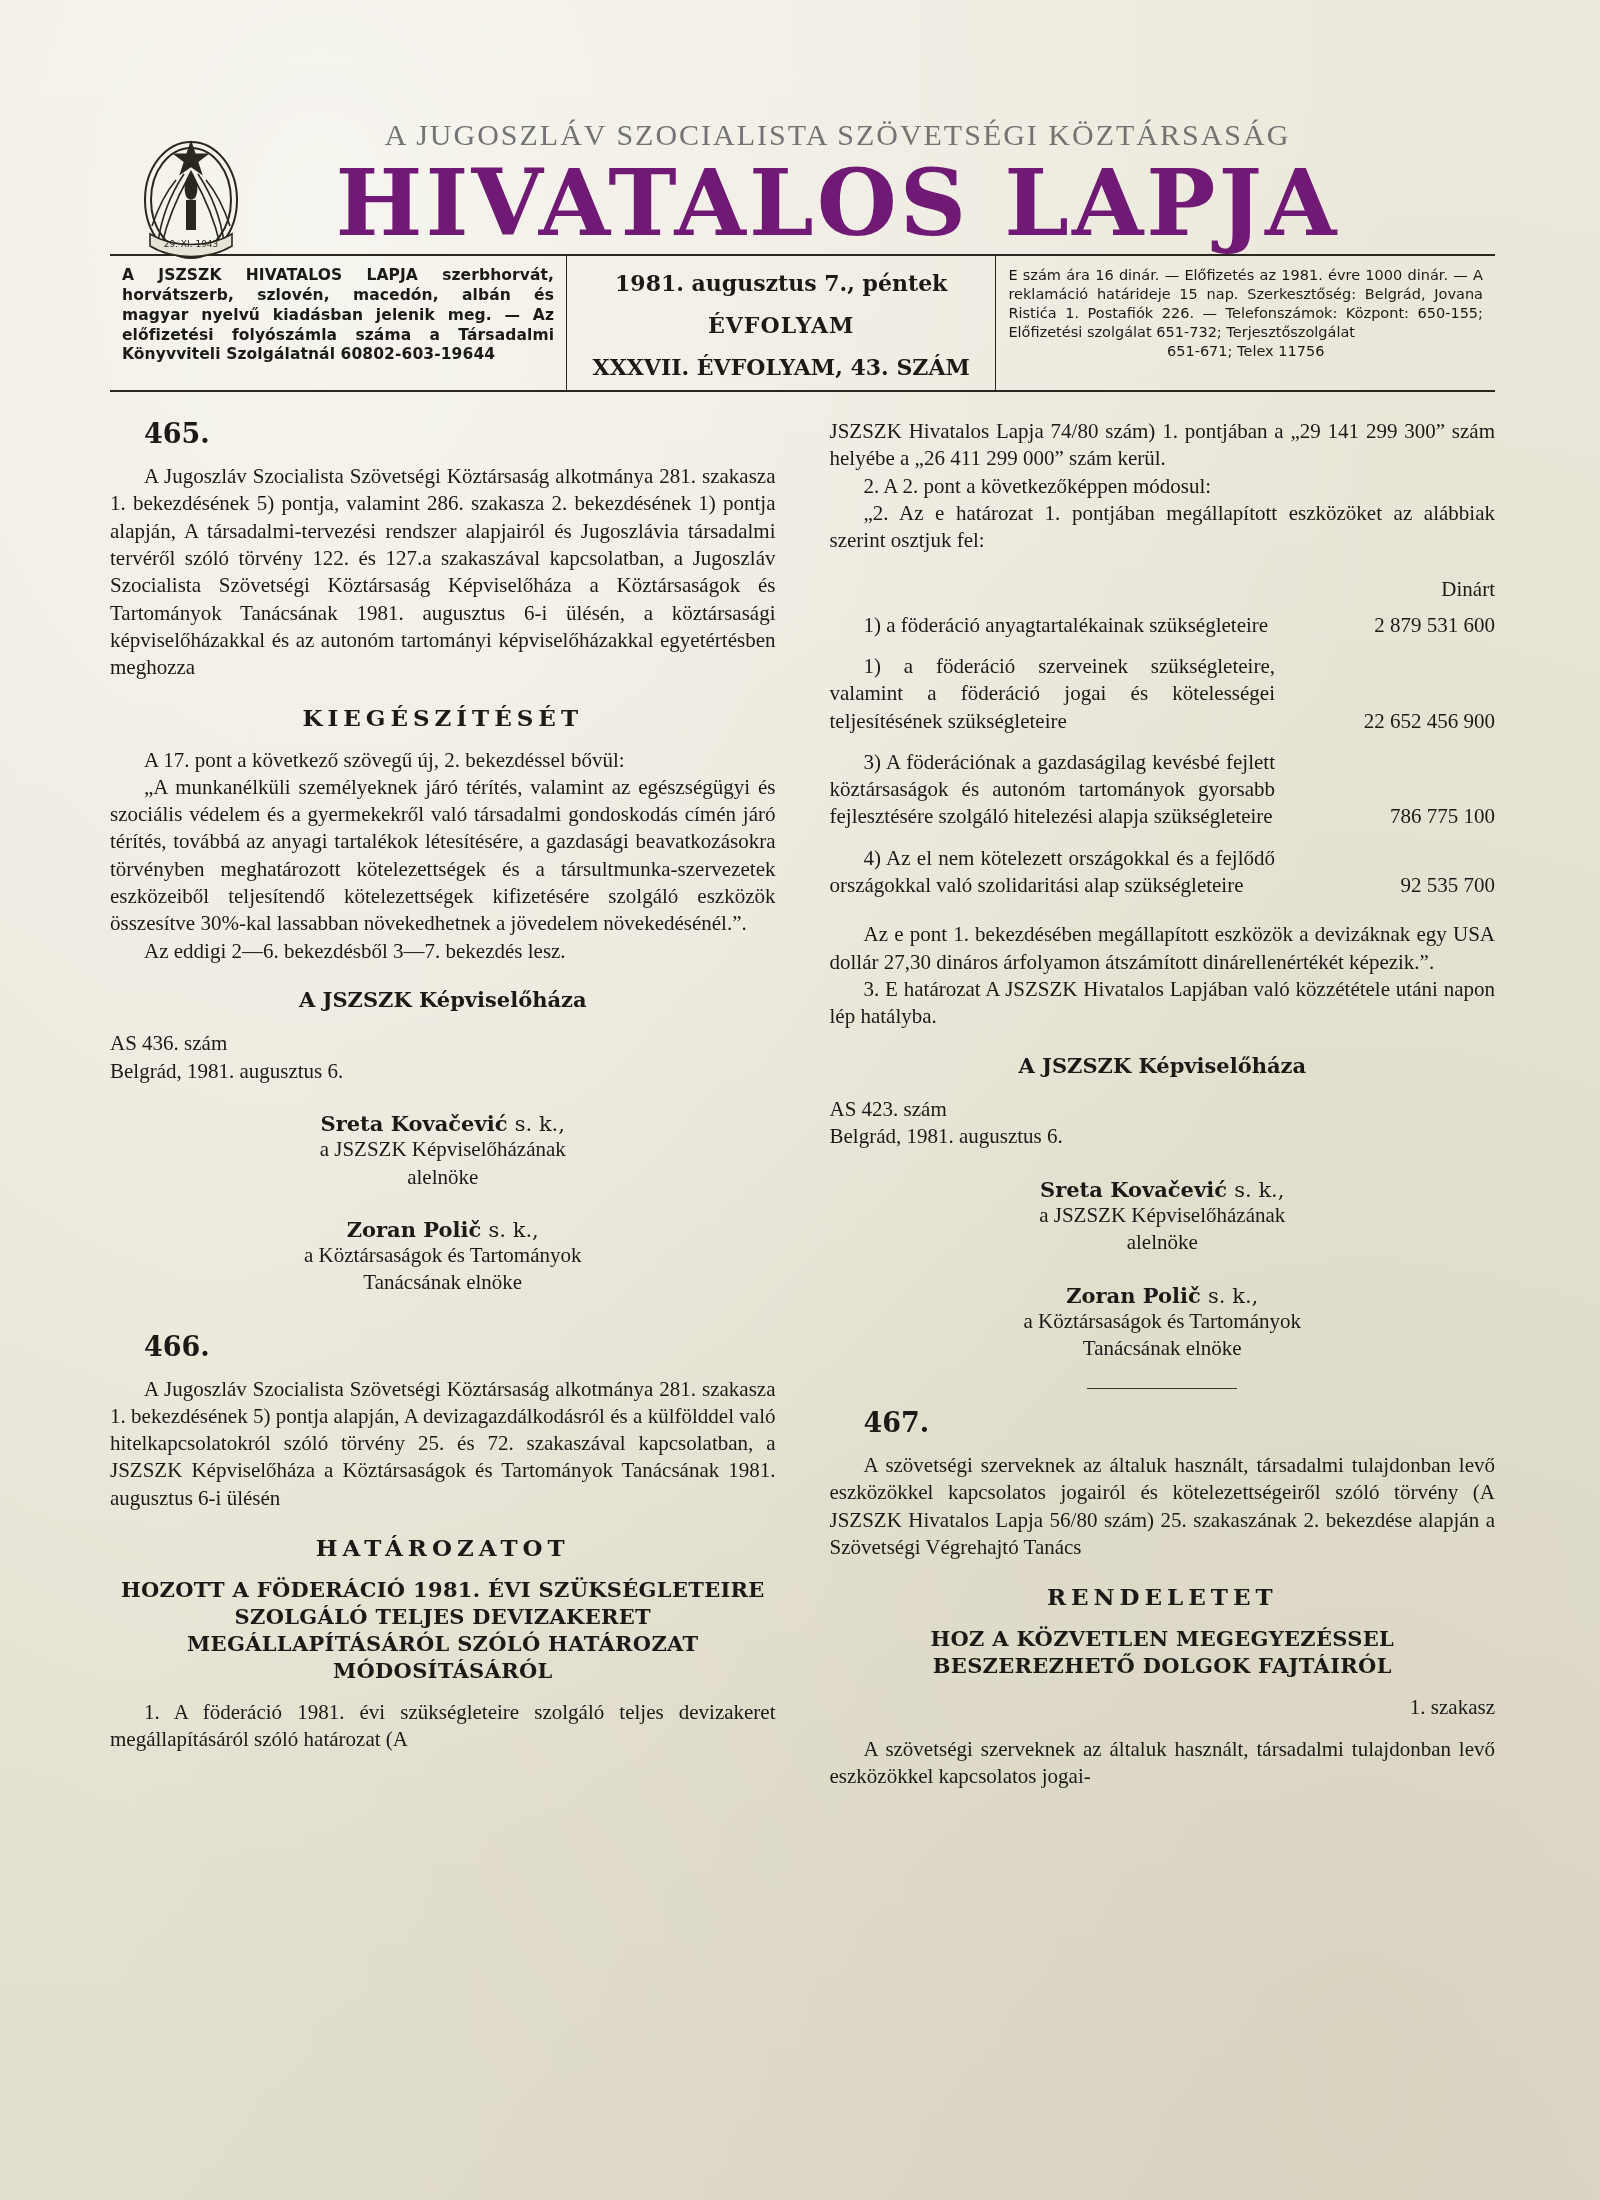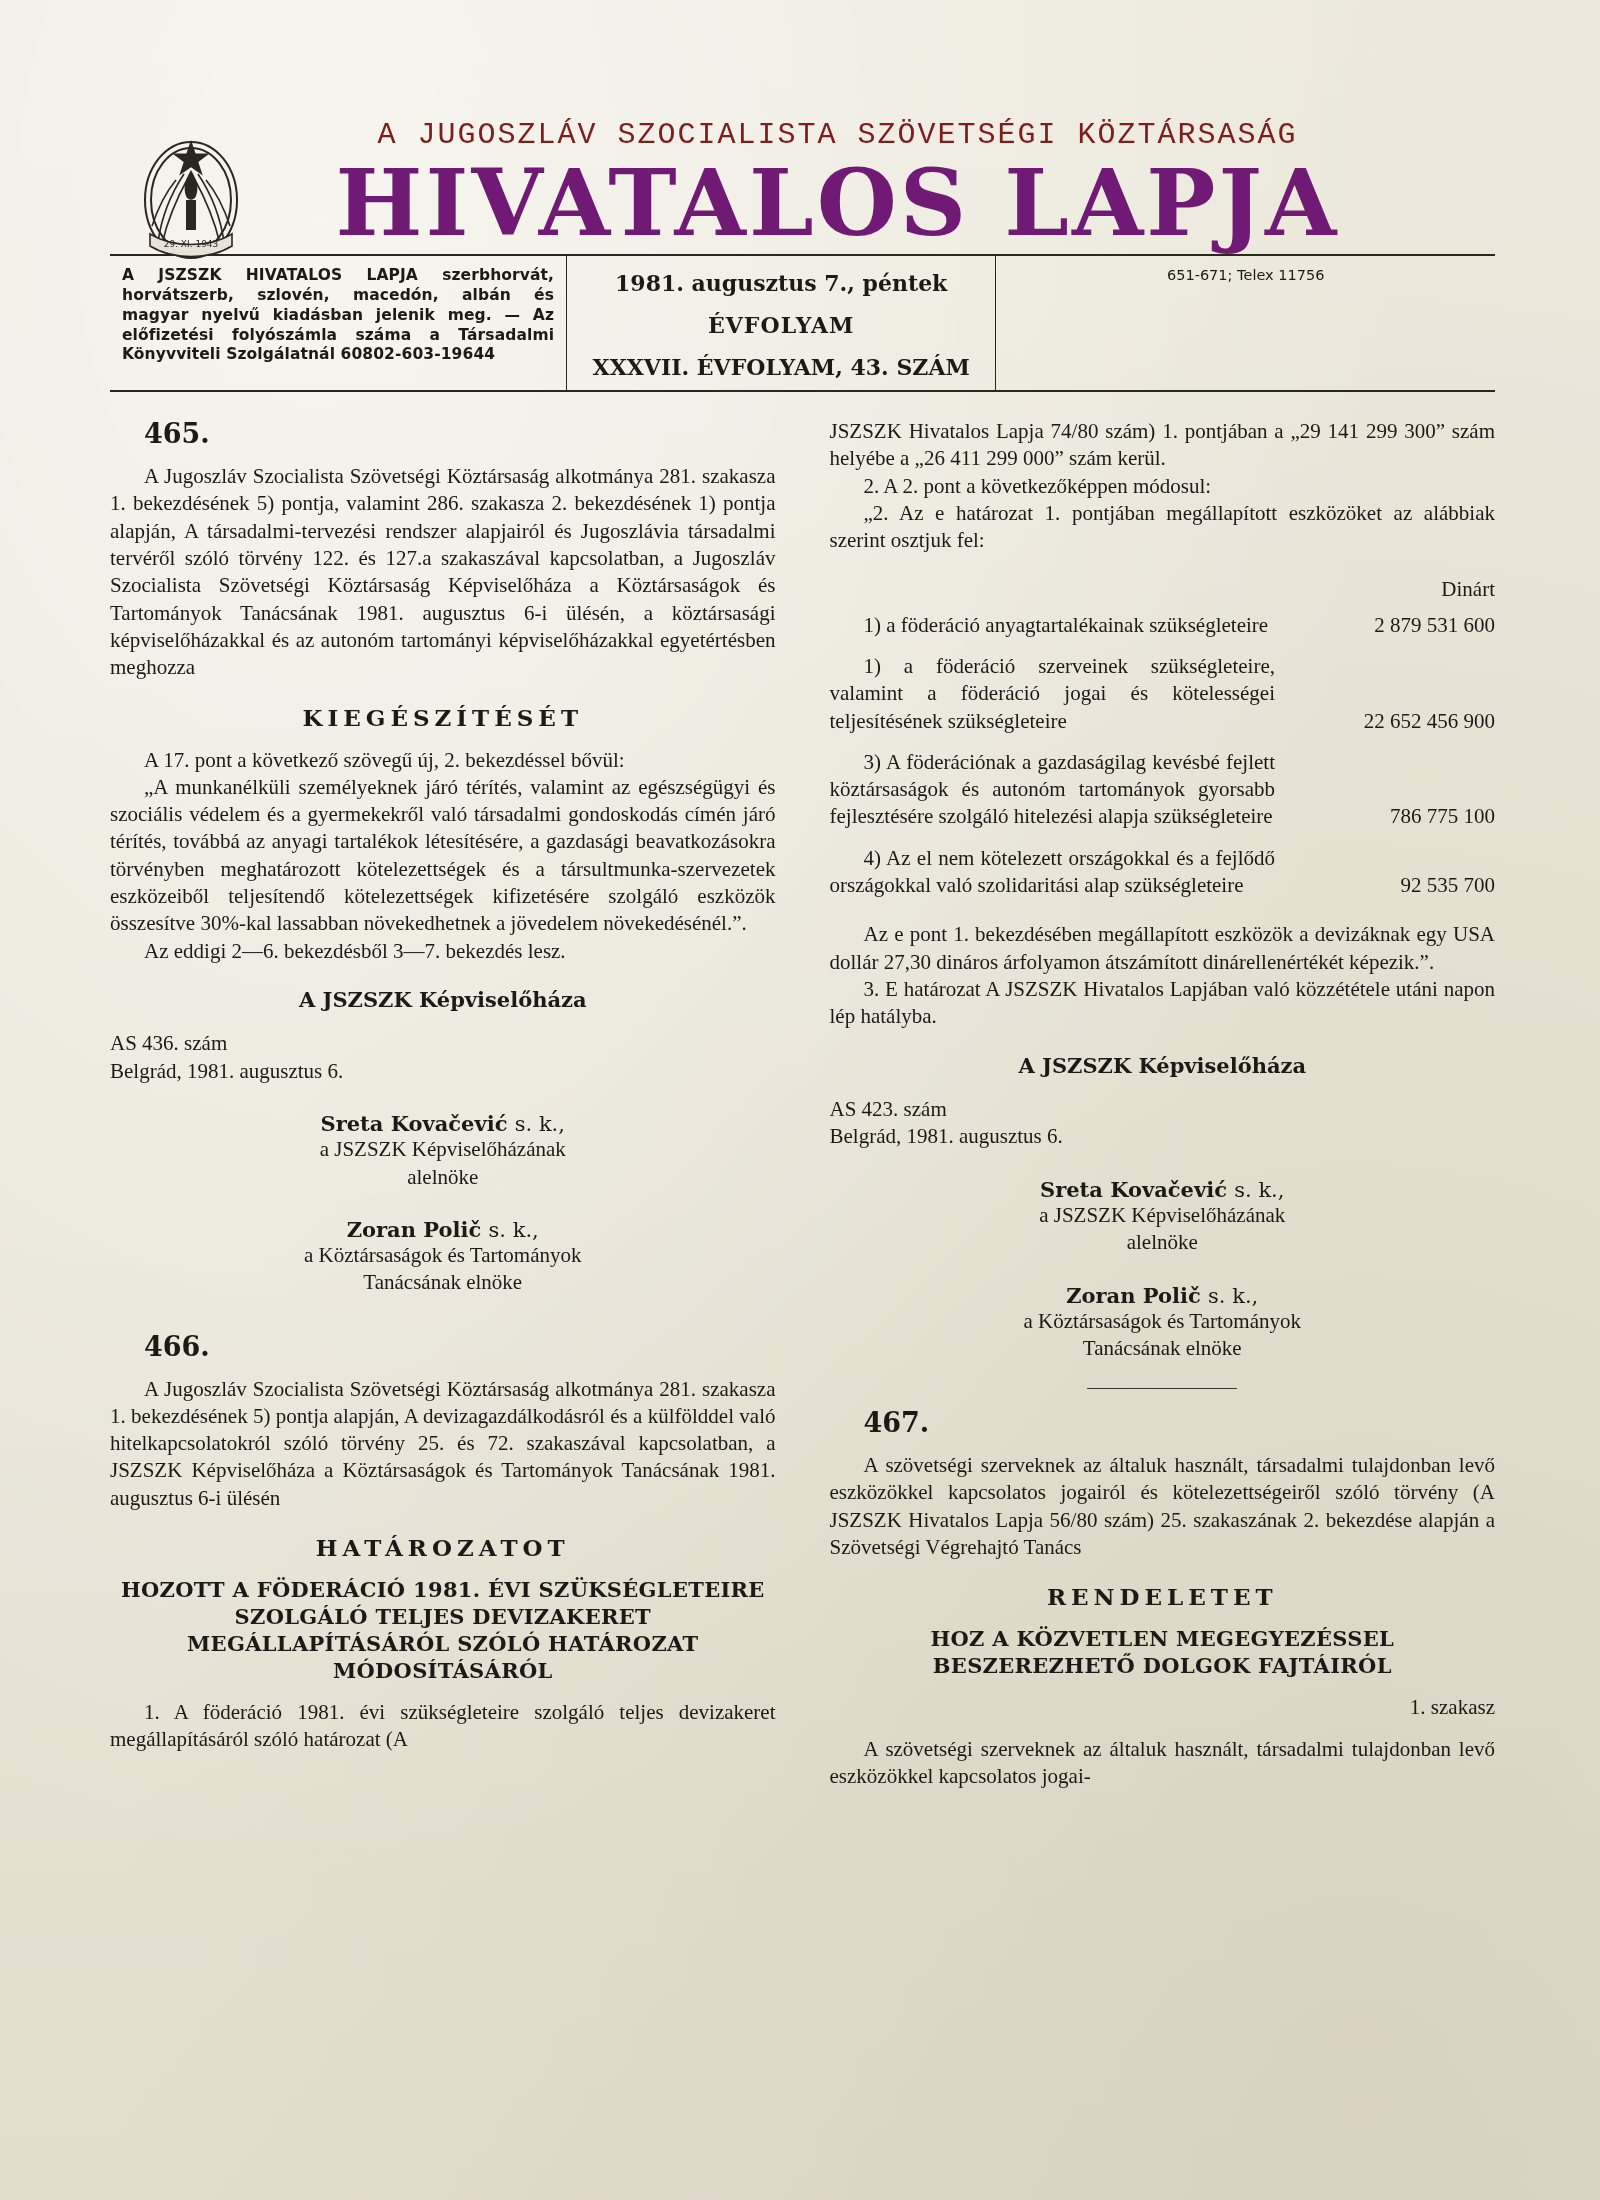--- a/index.html
+++ b/index.html
@@ -24,24 +24,24 @@
     position:absolute;
     left:0; top:0; right:0; bottom:0;
     padding:0 105px 0 110px;
     box-sizing:border-box;
   }
 
   
   .masthead{ position:relative; padding-top:118px; }
   .country-line{
     text-align:center;
-    font-family:Liberation Mono, monospace;
+    font-family:Liberation Serif, serif;
     font-size:30px;
     letter-spacing:2.0px;
-    color:#7f1d1d;
+    color:#737373;
     margin-left:70px;
     white-space:nowrap;
   }
   .big-title{
     text-align:center;
     font-family:"DejaVu Serif", serif;
     font-weight:bold;
     font-size:92px;
     letter-spacing:3px;
     line-height:0.98;
@@ -255,20 +255,21 @@
   <div class="infobar">
     <div class="ib-left">
       <p>A JSZSZK HIVATALOS LAPJA szerbhorvát, horvátszerb, szlovén, macedón, albán és magyar nyelvű kiadásban jelenik meg. — Az előfizetési folyószámla száma a Társadalmi Könyvviteli Szolgálatnál 60802-603-19644</p>
     </div>
     <div class="ib-mid">
       <div class="m1">1981. augusztus 7., péntek</div>
       <div class="m2">ÉVFOLYAM</div>
       <div class="m3">XXXVII. ÉVFOLYAM, 43. SZÁM</div>
     </div>
     <div class="ib-right">
+      <p>E szám ára 16 dinár. — Előfizetés az 1981. évre 1000 dinár. — A reklamáció határideje 15 nap. Szerkesztőség: Belgrád, Jovana Ristića 1. Postafiók 226. — Telefonszámok: Központ: 650-155; Előfizetési szolgálat 651-732; Terjesztőszolgálat</p>
       <p class="tel-center">651-671;   Telex   11756</p>
     </div>
   </div>
 
   <div class="columns">
 
     <div class="col">
 
       <div class="art-num">465.</div>
 

